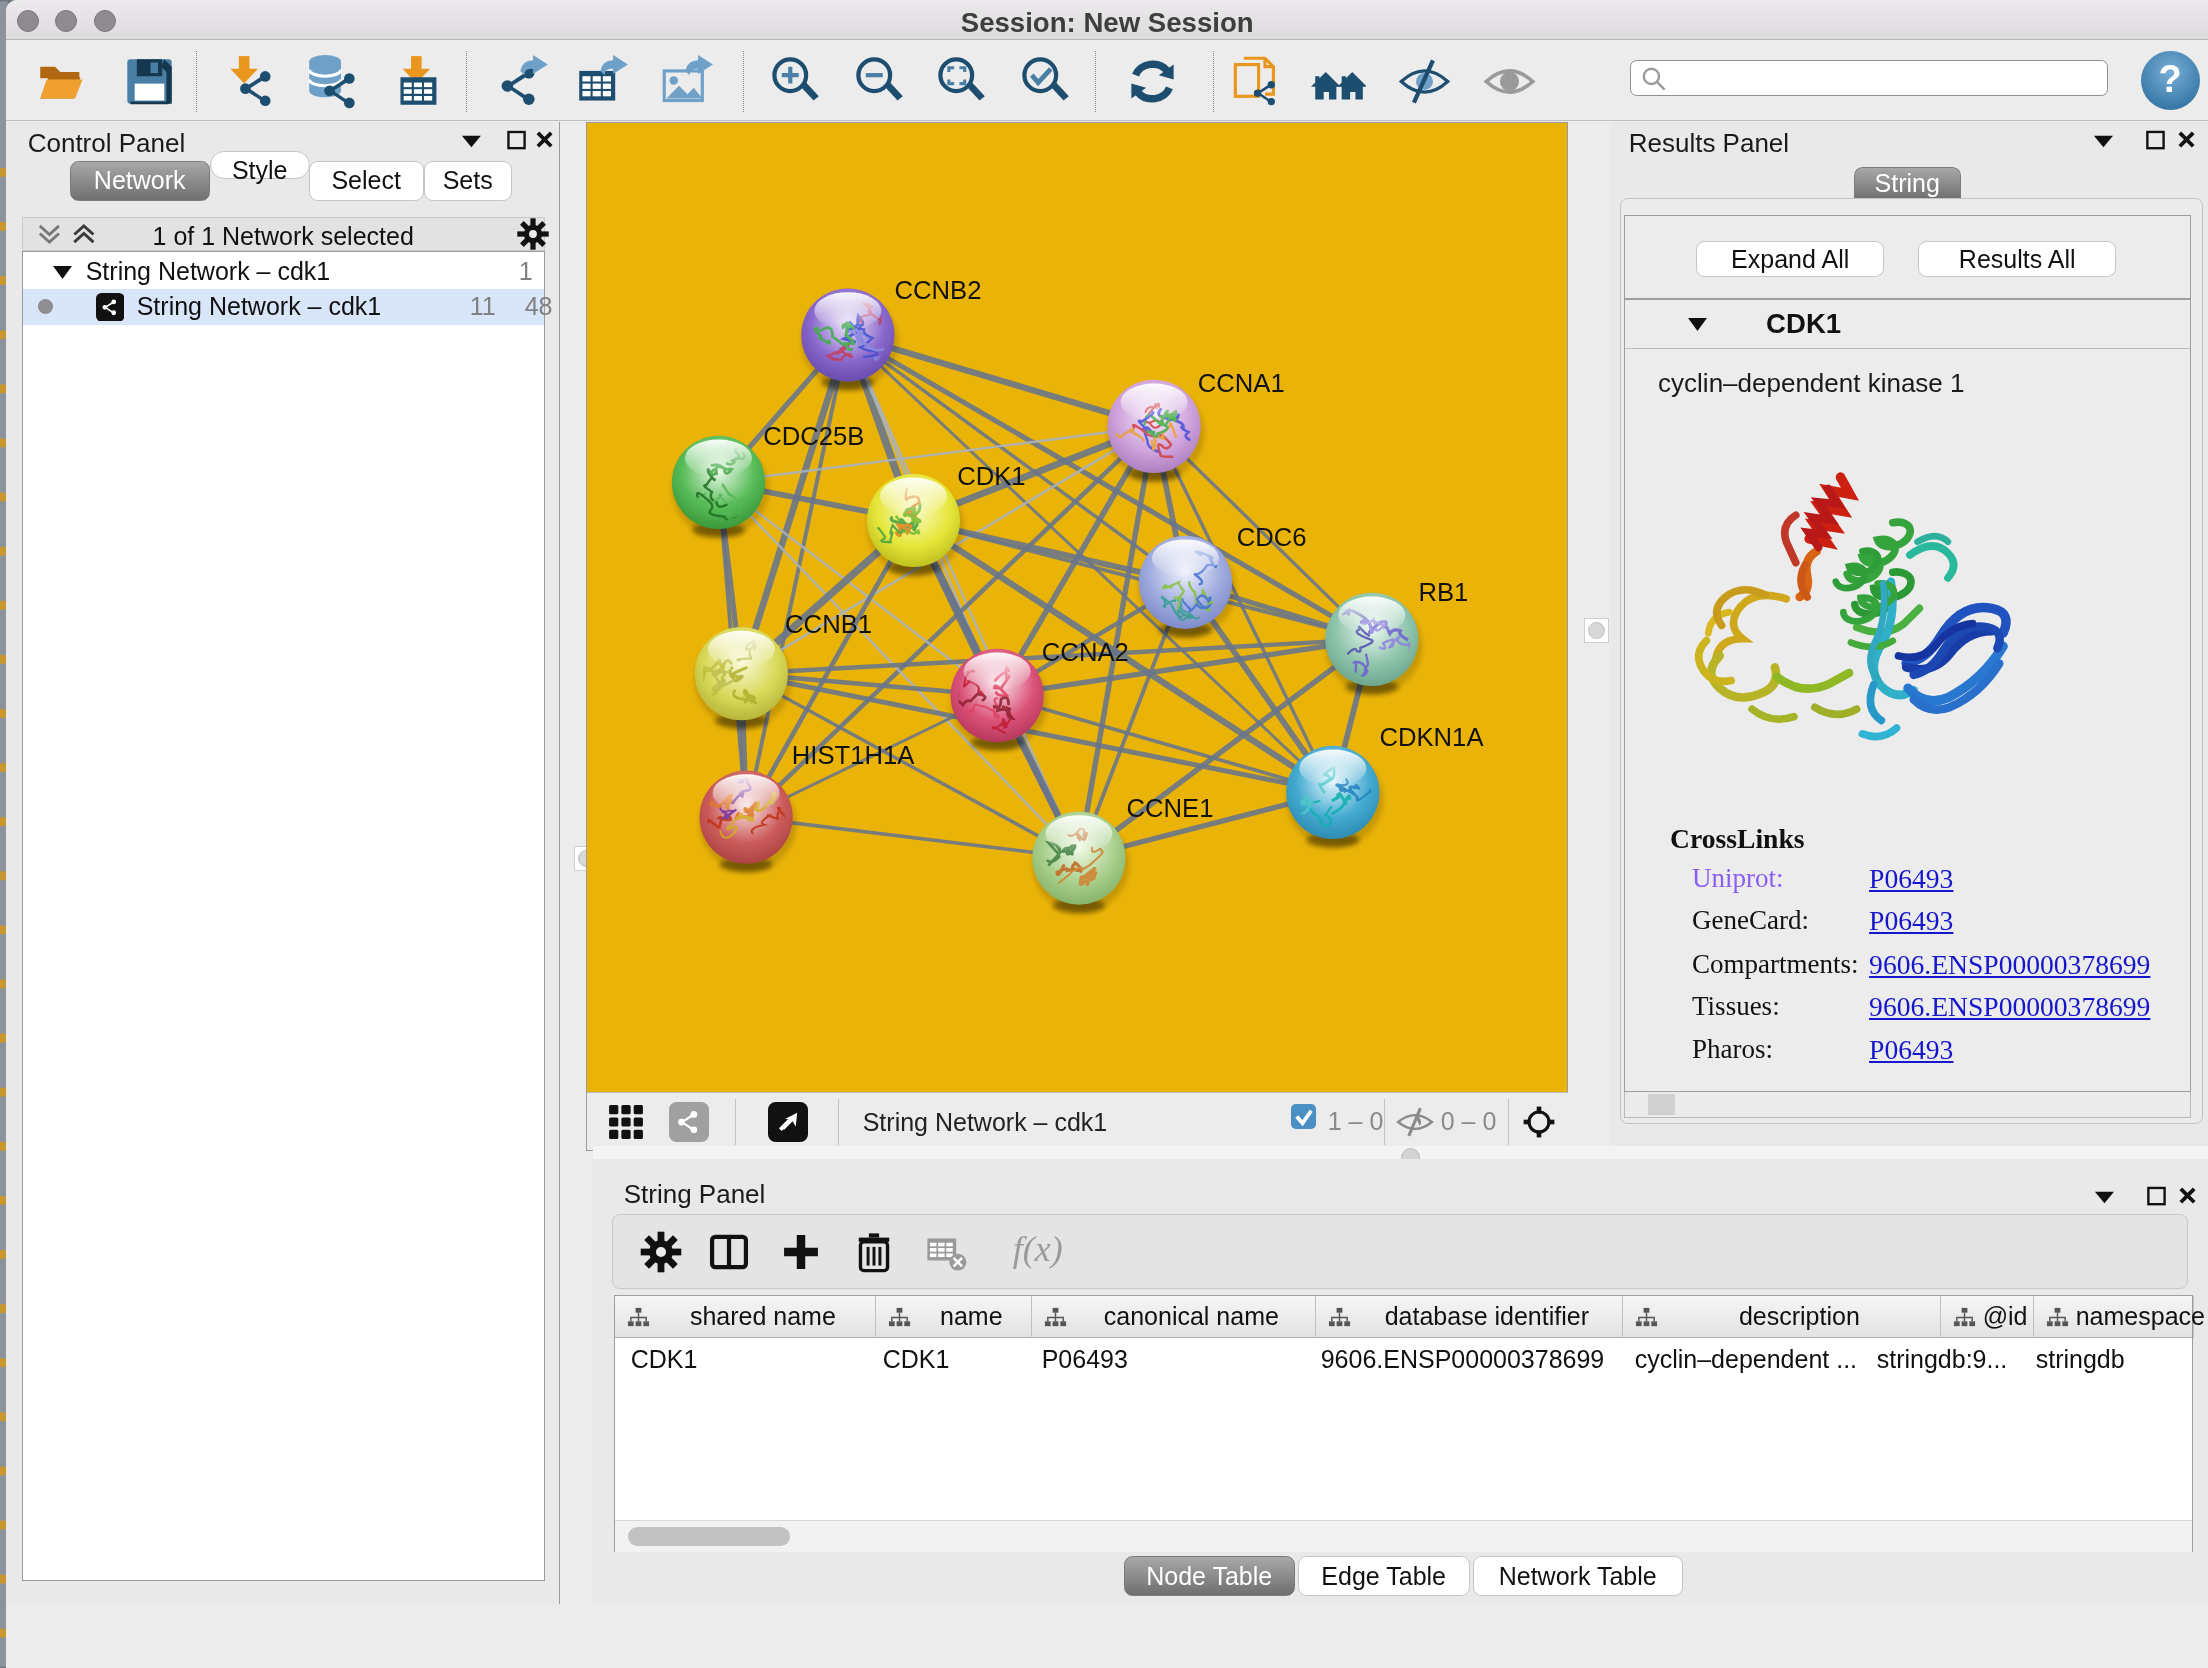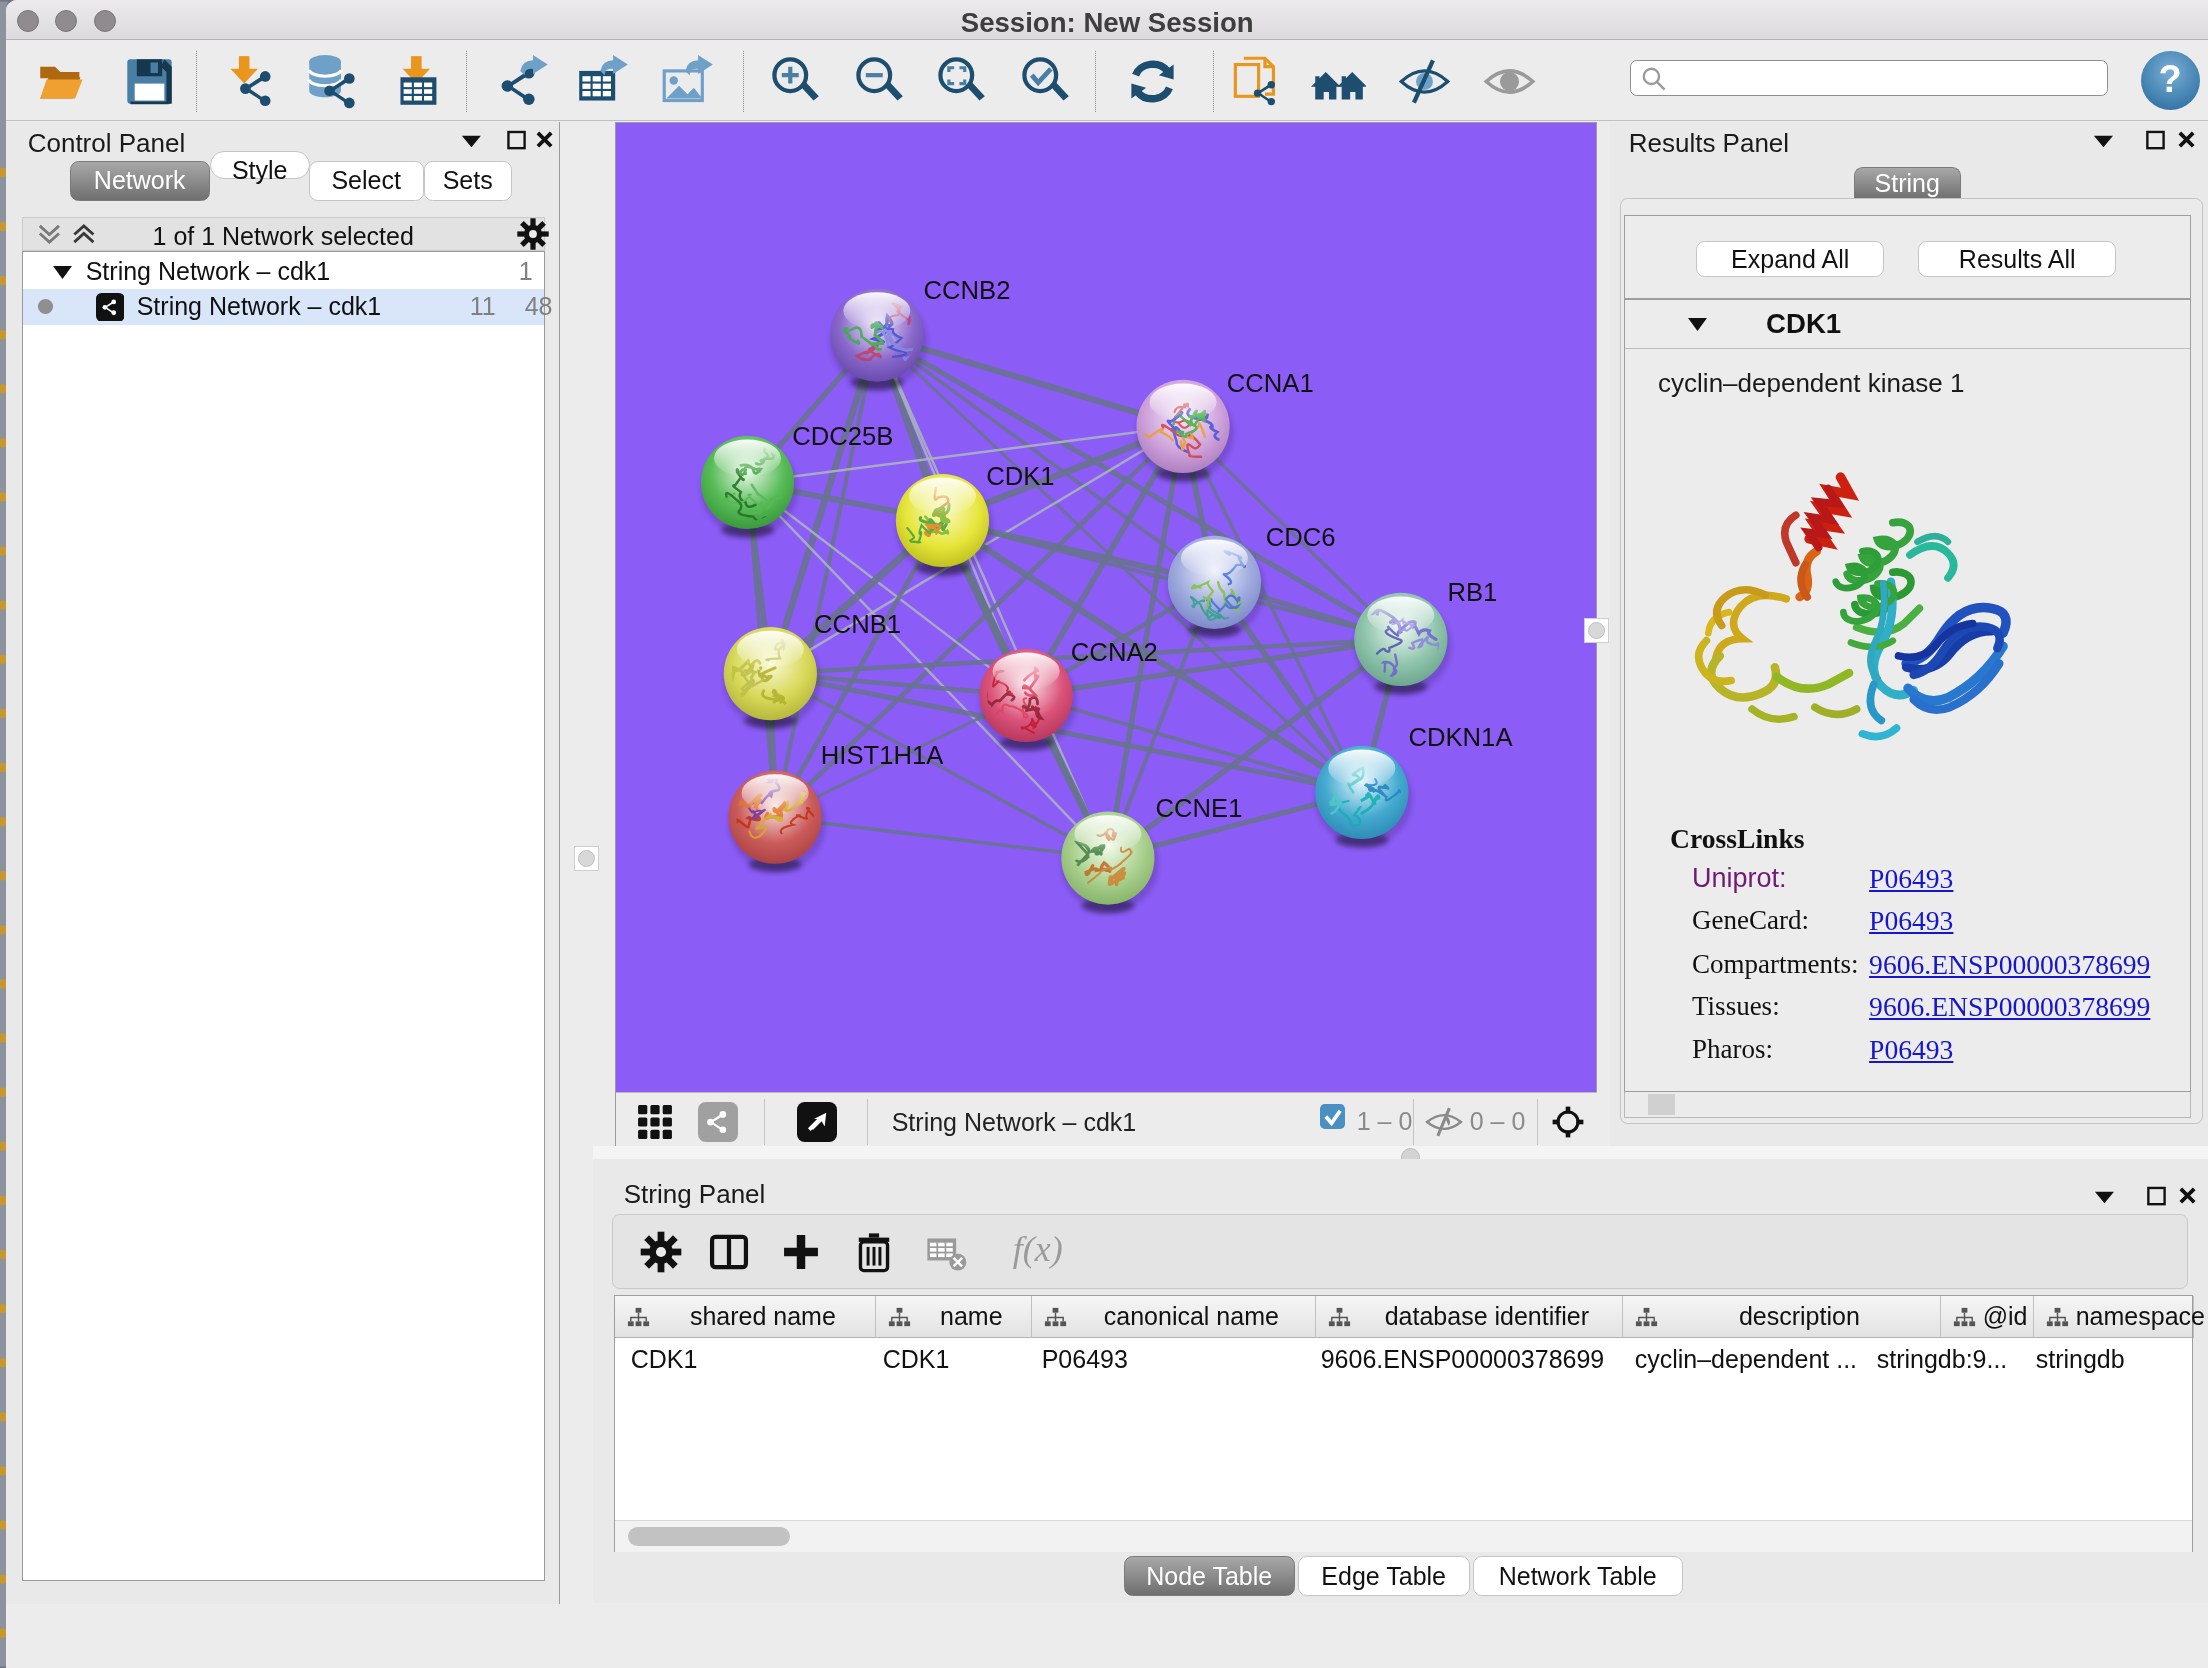--- a/index.html
+++ b/index.html
@@ -293,21 +293,21 @@
           </svg>
           <div class="abs" style="left:114px;top:2.9px;font-size:25px;color:#111">String Network – cdk1</div>
           <div class="abs" style="left:447px;top:2.9px;font-size:25px;color:#808080">11</div>
           <div class="abs" style="left:502px;top:2.9px;font-size:25px;color:#808080">48</div>
         </div>
 </div>
 </div>
 <div class="abs" style="left:568px;top:846px;width:25px;height:25px;background:#fff;border:1px solid #cfcfcf">
       <div class="abs" style="left:2.9px;top:2.9px;width:17px;height:17px;border-radius:50%;background:#d8d8d8;border:1px solid #c0c0c0"></div>
     </div>
-<div class="abs" style="left:609px;top:122px;width:982px;height:1029px;background:#8b5cf6;border:1px solid #9b9b9b">
+<div class="abs" style="left:580px;top:122px;width:982px;height:1029px;background:#eab308;border:1px solid #9b9b9b">
 <div class="abs" style="left:0;top:0;width:981px;height:969px;overflow:hidden">
 <svg width="981" height="969" style="position:absolute;left:0;top:0" viewBox="0 0 1031 1019">
 <line x1="274" y1="223" x2="596" y2="319" stroke="#67748c" stroke-width="6.5" stroke-opacity="0.88"></line>
 <line x1="274" y1="223" x2="138" y2="378" stroke="#67748c" stroke-width="5.5" stroke-opacity="0.88"></line>
 <line x1="274" y1="223" x2="343" y2="418" stroke="#67748c" stroke-width="8" stroke-opacity="0.88"></line>
 <line x1="274" y1="223" x2="629" y2="483" stroke="#67748c" stroke-width="3.6" stroke-opacity="0.88"></line>
 <line x1="274" y1="223" x2="825" y2="543" stroke="#67748c" stroke-width="5.3" stroke-opacity="0.88"></line>
 <line x1="274" y1="223" x2="162" y2="579" stroke="#67748c" stroke-width="7" stroke-opacity="0.88"></line>
 <line x1="274" y1="223" x2="431" y2="602" stroke="#a9b2c0" stroke-width="2.6" stroke-opacity="0.9"></line>
 <line x1="274" y1="223" x2="784" y2="704" stroke="#67748c" stroke-width="3.1" stroke-opacity="0.88"></line>
@@ -706,21 +706,21 @@
 <path d="M178 160 a18 12 -15 1 0 18 -15 a18 12 -15 1 0 18 -15" stroke="#35a43c" stroke-width="7"></path>
 <path d="M186 192 q26 10 44 -2" stroke="#44aa3c" stroke-width="7"></path>
 <path d="M256 86 q20 -12 32 0" stroke="#2cb09c" stroke-width="7"></path>
 <path d="M220 130 q4 36 -8 60 q-12 24 2 40" stroke="#2fa8c0" stroke-width="7"></path>
 <path d="M252 252 q16 16 38 8 q32 -14 52 -46" stroke="#2870cc" stroke-width="9"></path>
 <path d="M340 198 q8 -18 -10 -22 q-28 -6 -48 26 q-12 20 -30 24" stroke="#1c48b4" stroke-width="9"></path>
 <path d="M236 206 q24 6 40 -12 q16 -20 38 -22" stroke="#1634a0" stroke-width="8"></path>
 </g>
           </svg>
 <div class="abs" style="left:45px;top:523px;font-family:'Liberation Serif',serif;font-size:27.6px;font-weight:bold;color:#111">CrossLinks</div>
-<div class="abs" style="left:67px;top:563px;font-family:Liberation Sans, sans-serif;font-size:27px;color:#701a75">Uniprot:</div>
+<div class="abs" style="left:67px;top:563px;font-family:Liberation Serif, serif;font-size:27px;color:#8b5cf6">Uniprot:</div>
 <div class="abs" style="left:244px;top:563px;font-family:'Liberation Serif',serif;font-size:27.6px"><a class="lk">P06493</a></div>
 <div class="abs" style="left:67px;top:605px;font-family:'Liberation Serif',serif;font-size:27px;color:#111">GeneCard:</div>
 <div class="abs" style="left:244px;top:605px;font-family:'Liberation Serif',serif;font-size:27.6px"><a class="lk">P06493</a></div>
 <div class="abs" style="left:67px;top:649px;font-family:'Liberation Serif',serif;font-size:27px;color:#111">Compartments:</div>
 <div class="abs" style="left:244px;top:649px;font-family:'Liberation Serif',serif;font-size:27.6px"><a class="lk">9606.ENSP00000378699</a></div>
 <div class="abs" style="left:67px;top:691px;font-family:'Liberation Serif',serif;font-size:27px;color:#111">Tissues:</div>
 <div class="abs" style="left:244px;top:691px;font-family:'Liberation Serif',serif;font-size:27.6px"><a class="lk">9606.ENSP00000378699</a></div>
 <div class="abs" style="left:67px;top:734px;font-family:'Liberation Serif',serif;font-size:27px;color:#111">Pharos:</div>
 <div class="abs" style="left:244px;top:734px;font-family:'Liberation Serif',serif;font-size:27.6px"><a class="lk">P06493</a></div>
 </div>

